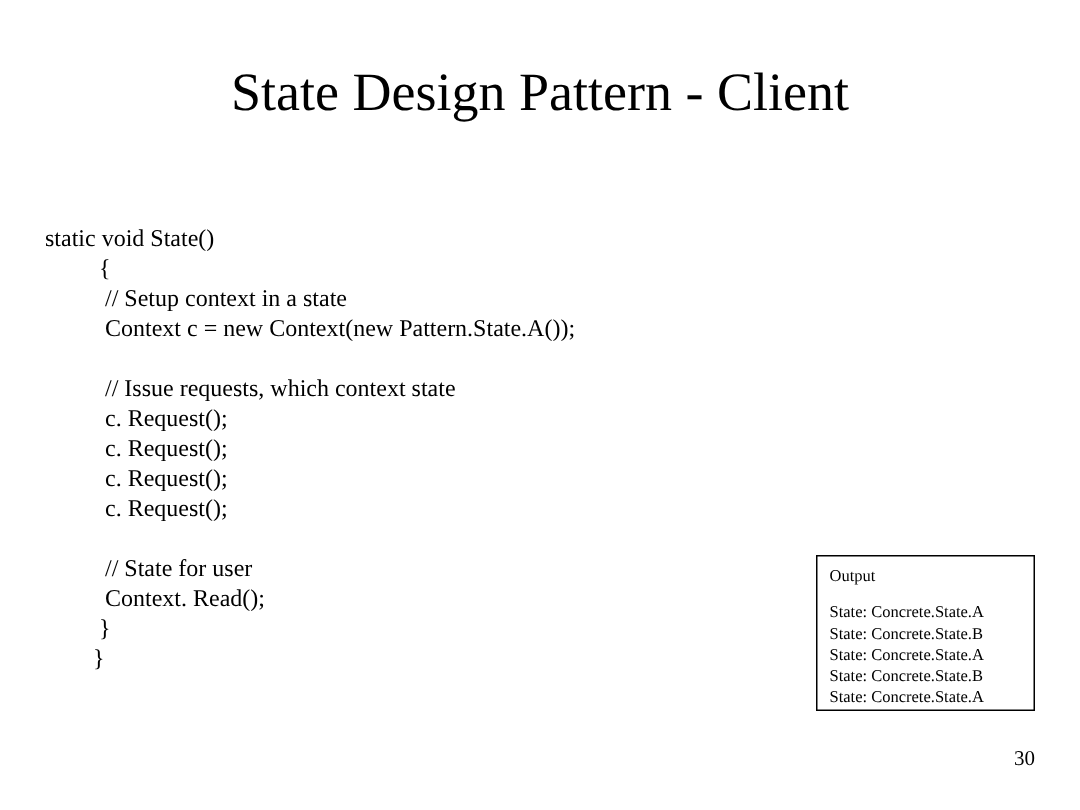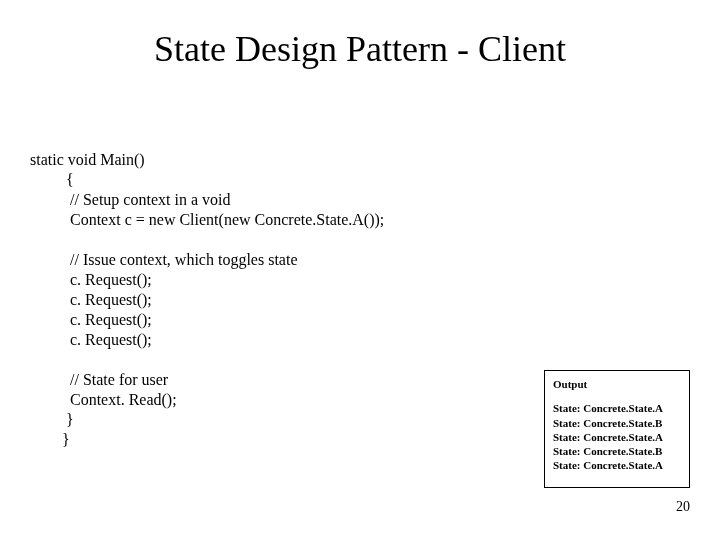--- a/index.html
+++ b/index.html
@@ -8,75 +8,74 @@
     width: 720px;
     height: 540px;
     background: #fff;
     font-family: "Times New Roman", Times, serif;
     color: #000;
     position: relative;
   }
   .title {
     font-size: 36px;
     text-align: center;
-    margin-top: 28px;
+    margin-top: 40px;
     font-weight: normal;
   }
   .code-block {
     position: absolute;
     top: 150px;
     left: 30px;
     font-size: 16px;
     line-height: 1.25;
     white-space: pre;
   }
   .output-box {
     position: absolute;
     right: 30px;
     top: 370px;
     border: 1px solid #000;
-    padding: 6px 8px 14px 8px;
+    padding: 6px 8px 0 8px;
     font-size: 11px;
     line-height: 1.3;
     width: 128px;
-    font-weight: bold;
   }
   .output-title {
     margin-bottom: 10px;
   }
   .page-number {
     position: absolute;
     right: 30px;
     bottom: 25px;
     font-size: 14px;
   }
 </style>
 </head>
 <body>
 
 <div class="title">State Design Pattern - Client</div>
 
-<div class="code-block"><span>static void Main()</span>
+<div class="code-block"><span>static void State()</span>
 <span>         {</span>
-<span>          // Setup context in a void</span>
-<span>          Context c = new Client(new Concrete.State.A());</span>
+<span>          // Setup context in a state</span>
+<span>          Context c = new Context(new Pattern.State.A());</span>
 <span></span>
-<span>          // Issue context, which toggles state</span>
+<span>          // Issue requests, which context state</span>
 <span>          c. Request();</span>
 <span>          c. Request();</span>
 <span>          c. Request();</span>
 <span>          c. Request();</span>
 <span></span>
 <span>          // State for user</span>
 <span>          Context. Read();</span>
 <span>         }</span>
 <span>        }</span></div>
 
 <div class="output-box">
   <div class="output-title">Output</div>
   <div>State: Concrete.State.A</div>
   <div>State: Concrete.State.B</div>
   <div>State: Concrete.State.A</div>
   <div>State: Concrete.State.B</div>
   <div>State: Concrete.State.A</div>
 </div>
 
-<div class="page-number">20</div>
+<div class="page-number">30</div>
 
 </body></html>

